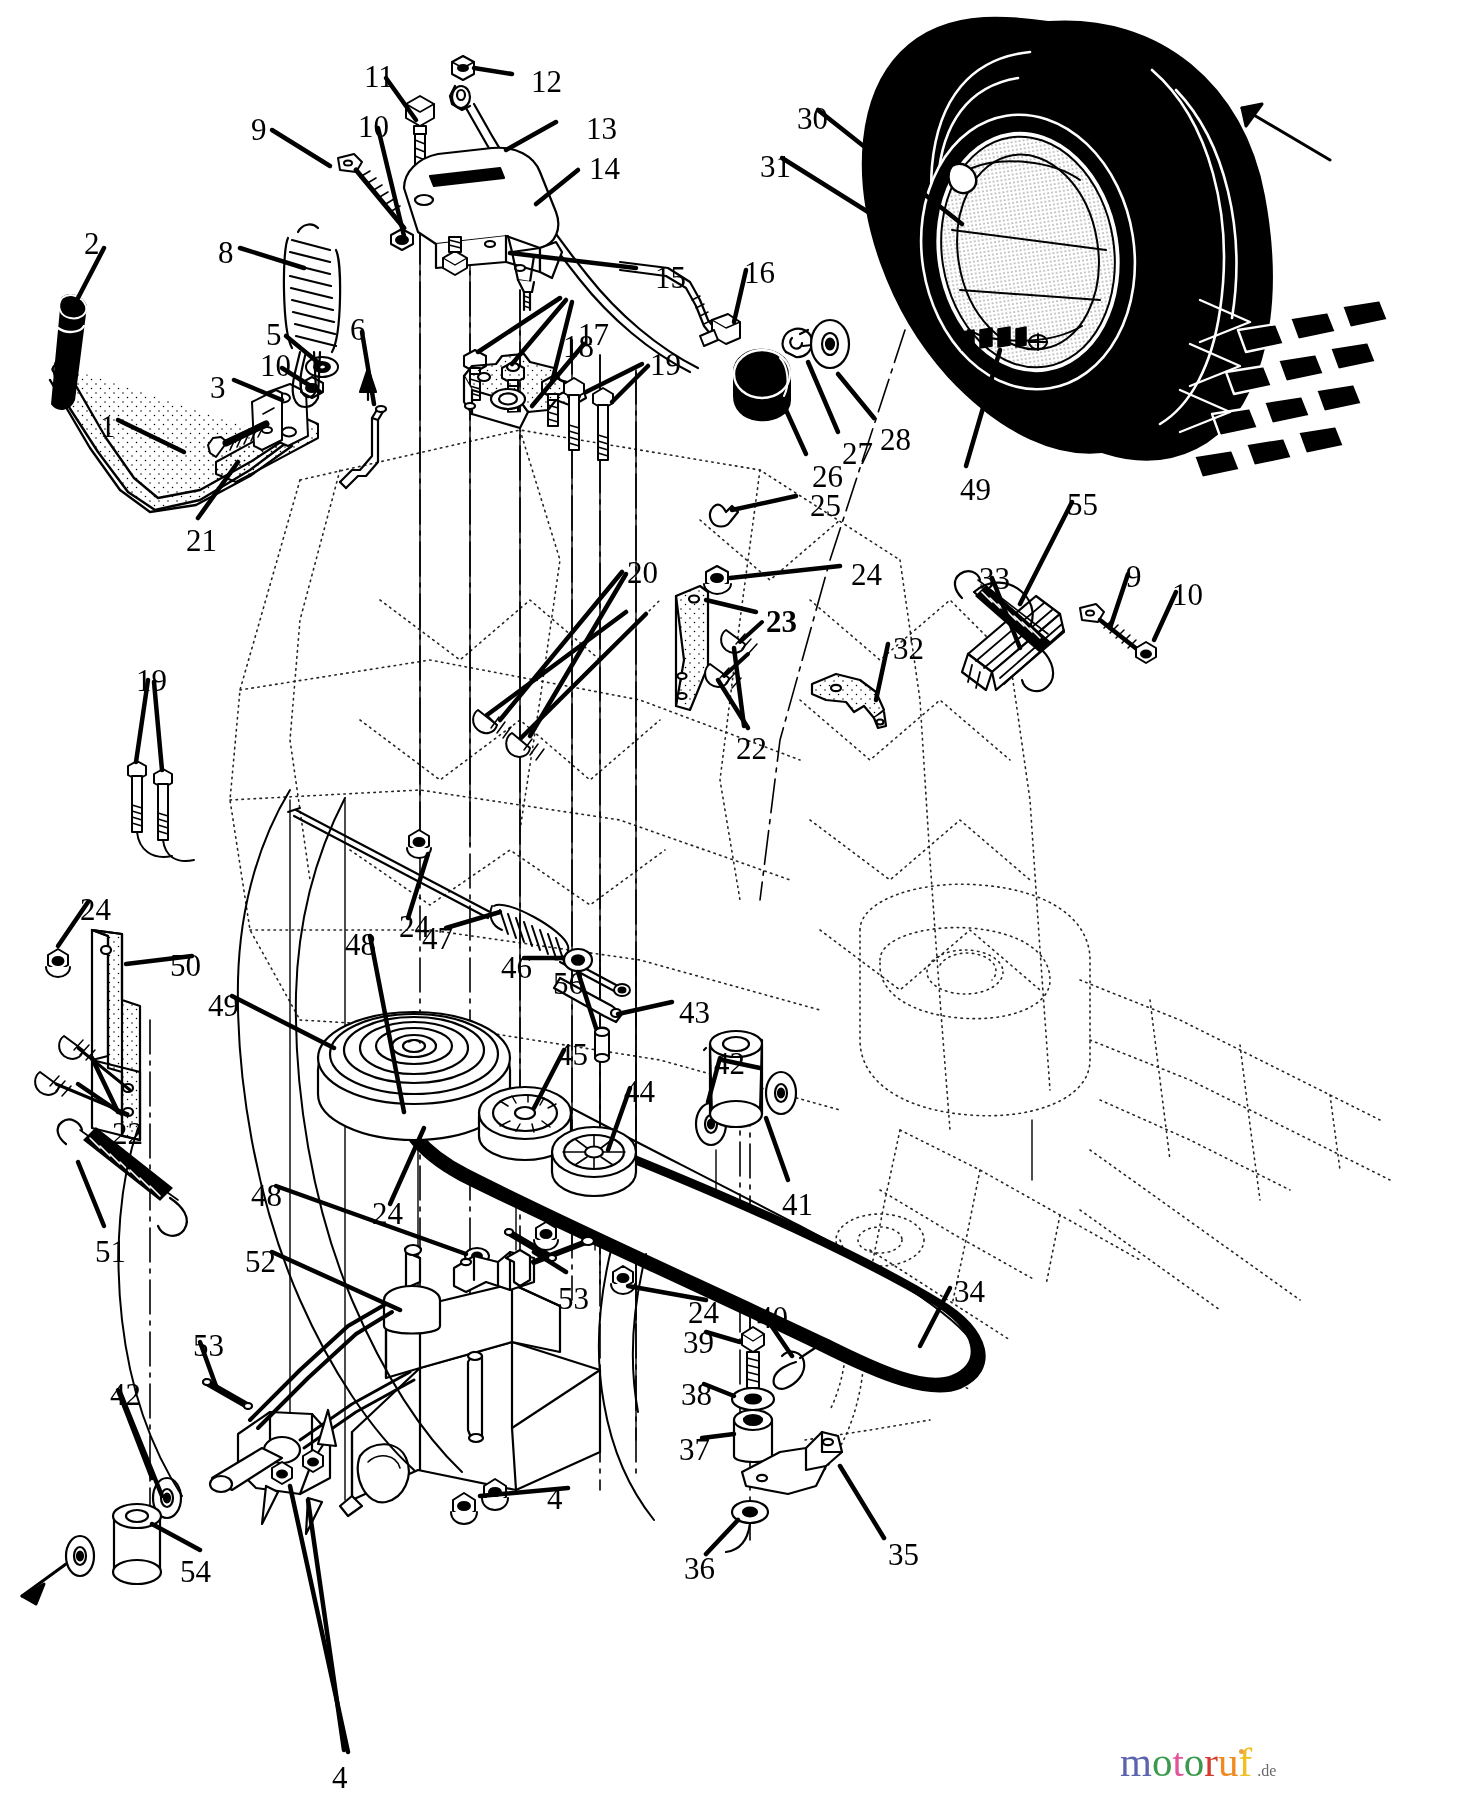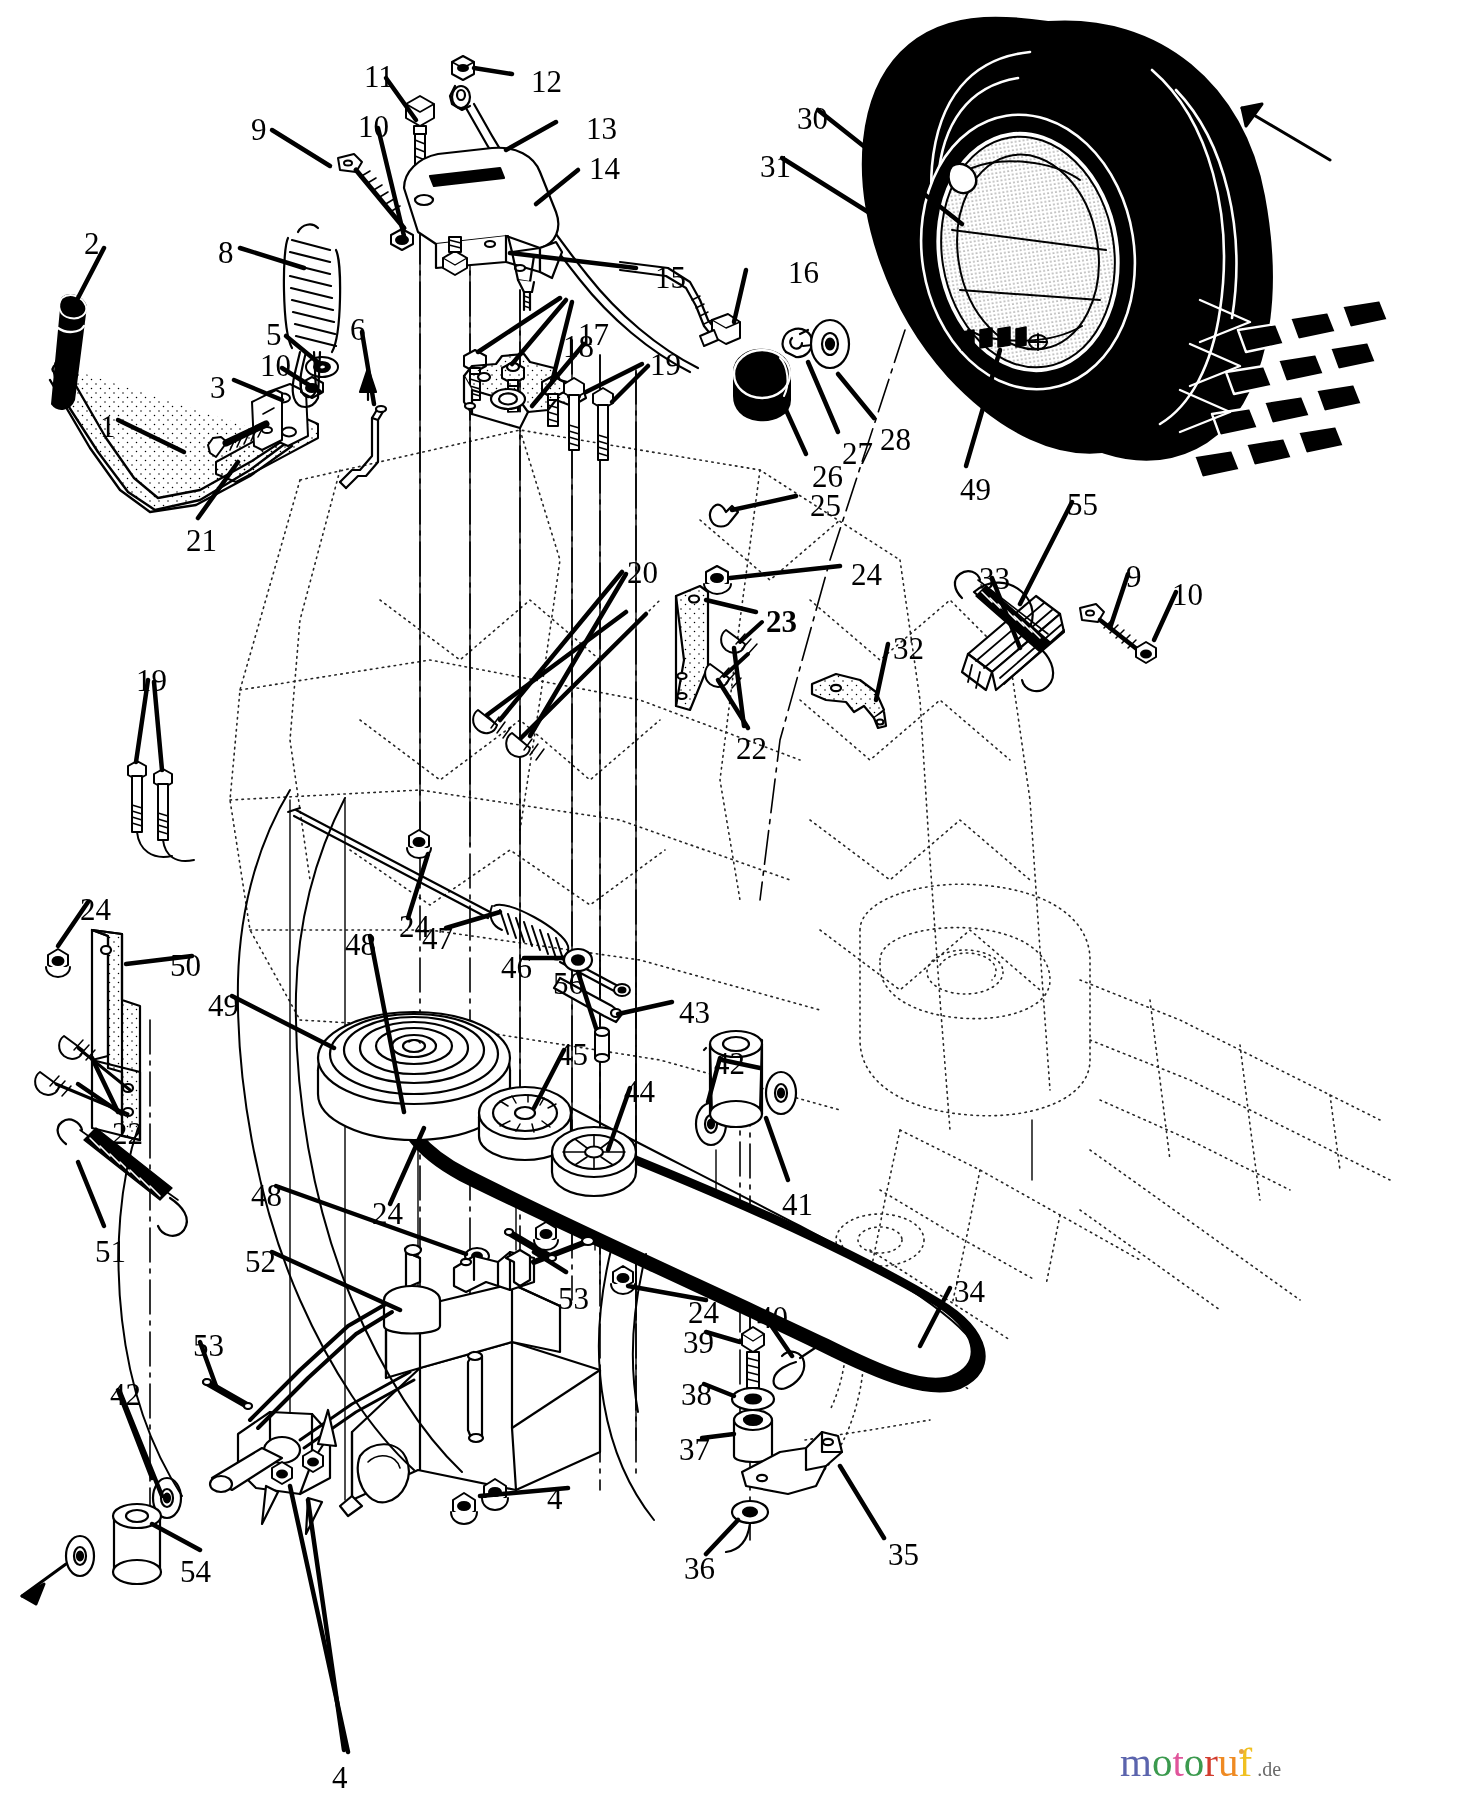--- a/index.html
+++ b/index.html
@@ -23,21 +23,21 @@
   
   #logo{
     position:absolute;
     left:1120px;top:1738px;
     font-family:"Liberation Serif",serif;
     font-size:41px;
     letter-spacing:0px;
     white-space:nowrap;
   }
   #logo .l{display:inline-block;}
-  #logo .tld{font-size:20px;vertical-align:baseline;}
+  #logo .tld{font-size:16px;vertical-align:baseline;}
   #logo .dot{
     display:inline-block;width:5px;height:5px;border-radius:50%;
     background:#e8a33d;position:relative;top:-22px;left:-13px;
   }
 </style>
 </head>
 <body>
 
 <div id="sheet">
 
@@ -1018,21 +1018,21 @@
       <div class="lbl" style="left: 251px; top: 114px;">9</div>
       <div class="lbl" style="left: 1126px; top: 561px;">9</div>
       <div class="lbl" style="left: 358px; top: 111px;">10</div>
       <div class="lbl" style="left: 260px; top: 350px;">10</div>
       <div class="lbl" style="left: 1172px; top: 579px;">10</div>
       <div class="lbl" style="left: 364px; top: 61px;">11</div>
       <div class="lbl" style="left: 531px; top: 66px;">12</div>
       <div class="lbl" style="left: 586px; top: 113px;">13</div>
       <div class="lbl" style="left: 589px; top: 153px;">14</div>
       <div class="lbl" style="left: 655px; top: 262px;">15</div>
-      <div class="lbl" style="left: 744px; top: 257px; margin-left: 44px;">16</div>
+      <div class="lbl" style="left: 744px; top: 257px;">16</div>
       <div class="lbl" style="left: 578px; top: 287px; margin-top: 32px;">17</div>
       <div class="lbl" style="left: 563px; top: 331px;">18</div>
       <div class="lbl" style="left: 650px; top: 349px;">19</div>
       <div class="lbl" style="left: 136px; top: 665px;">19</div>
       <div class="lbl" style="left: 627px; top: 557px;">20</div>
       <div class="lbl" style="left: 186px; top: 525px;">21</div>
       <div class="lbl" style="left: 736px; top: 733px;">22</div>
       <div class="lbl" style="left: 112px; top: 1118px;">22</div>
       <div class="lbl" style="left: 766px; top: 606px; font-weight: bold;">23</div>
       <div class="lbl" style="left: 851px; top: 559px;">24</div>

